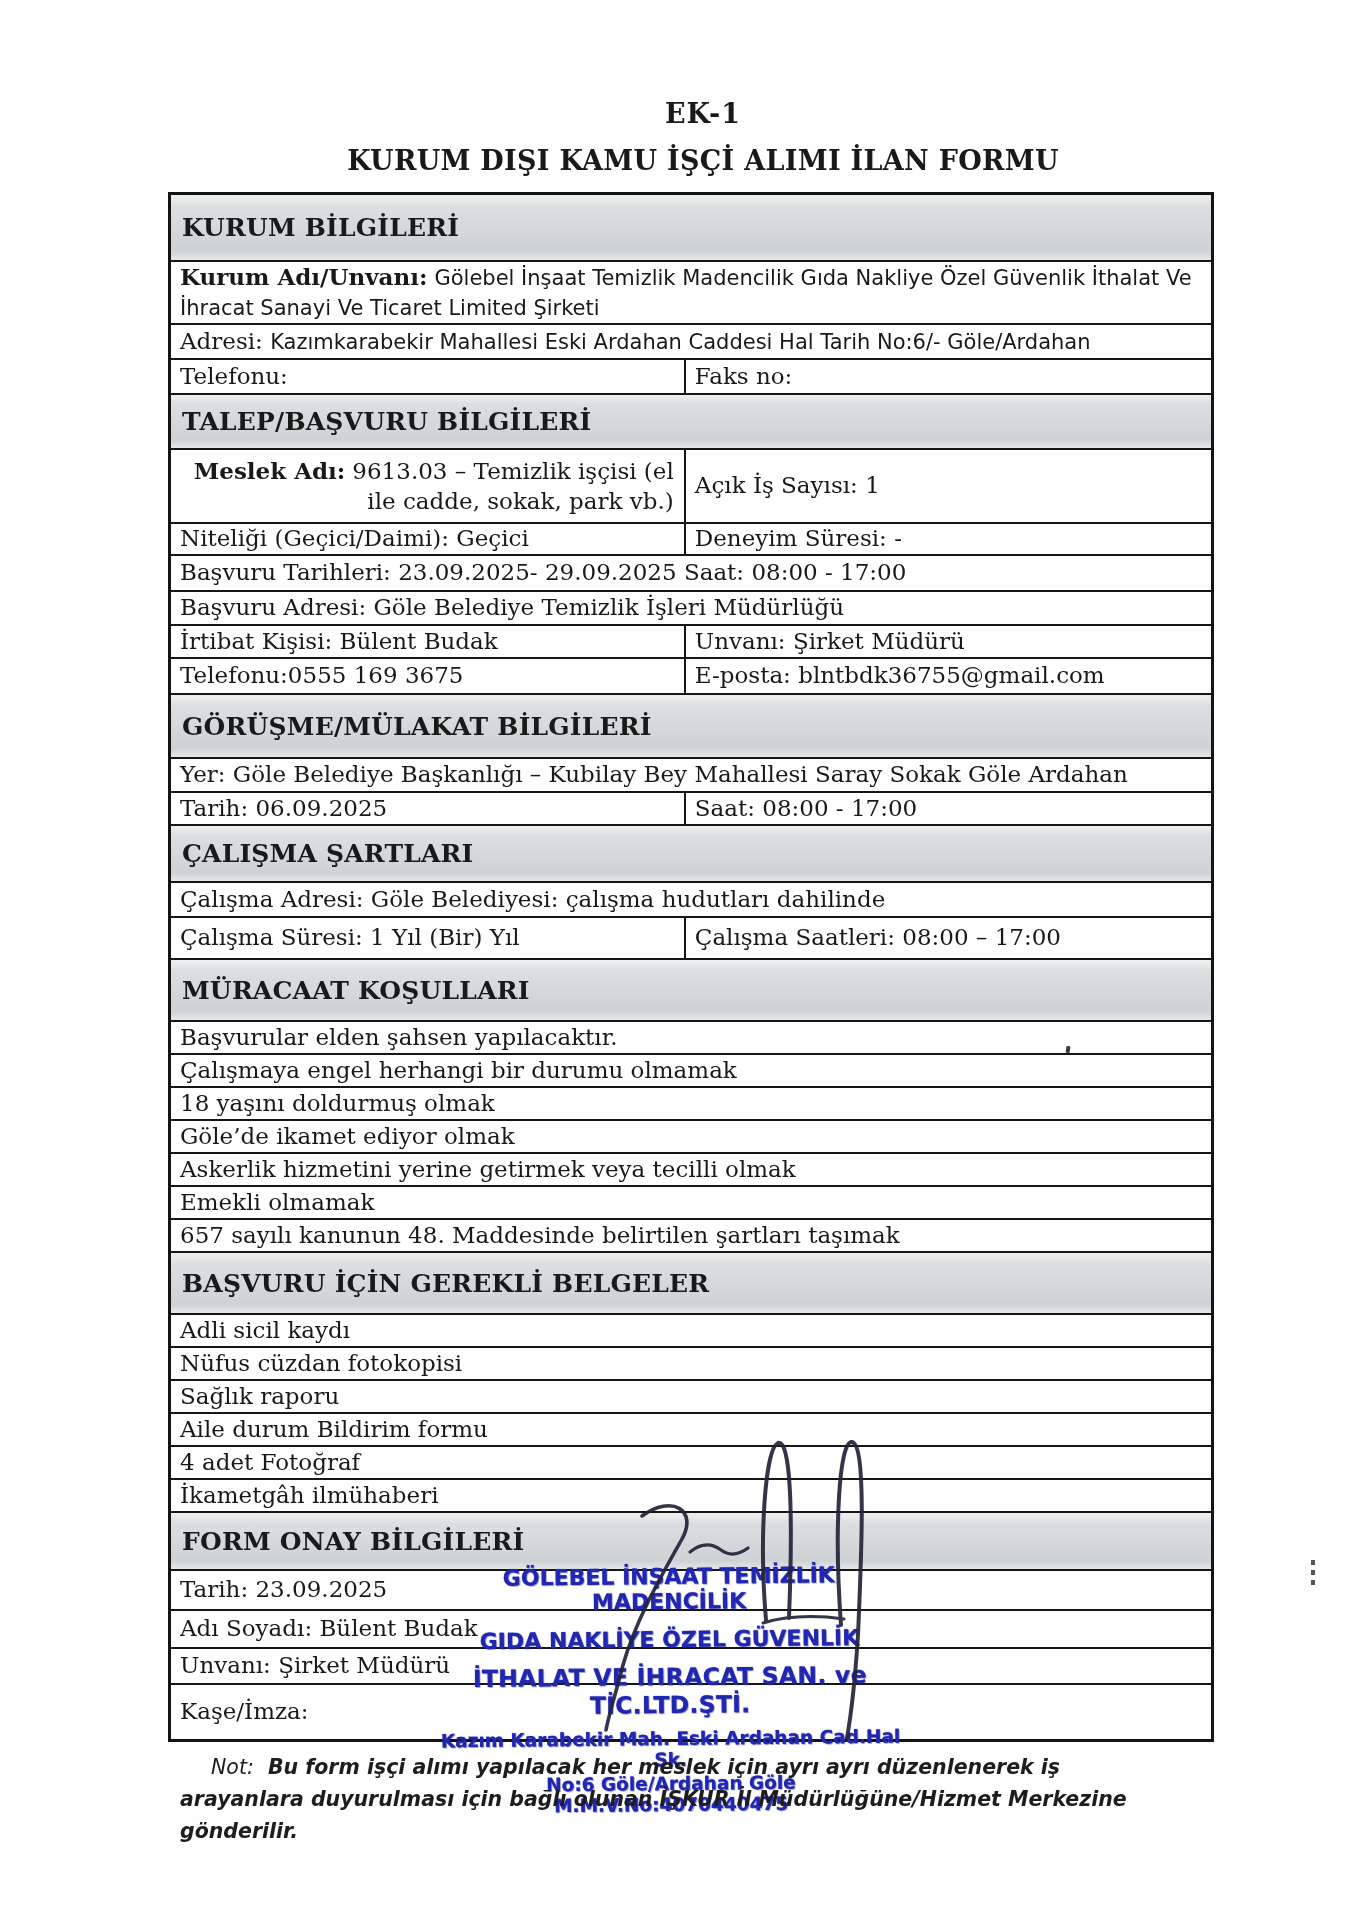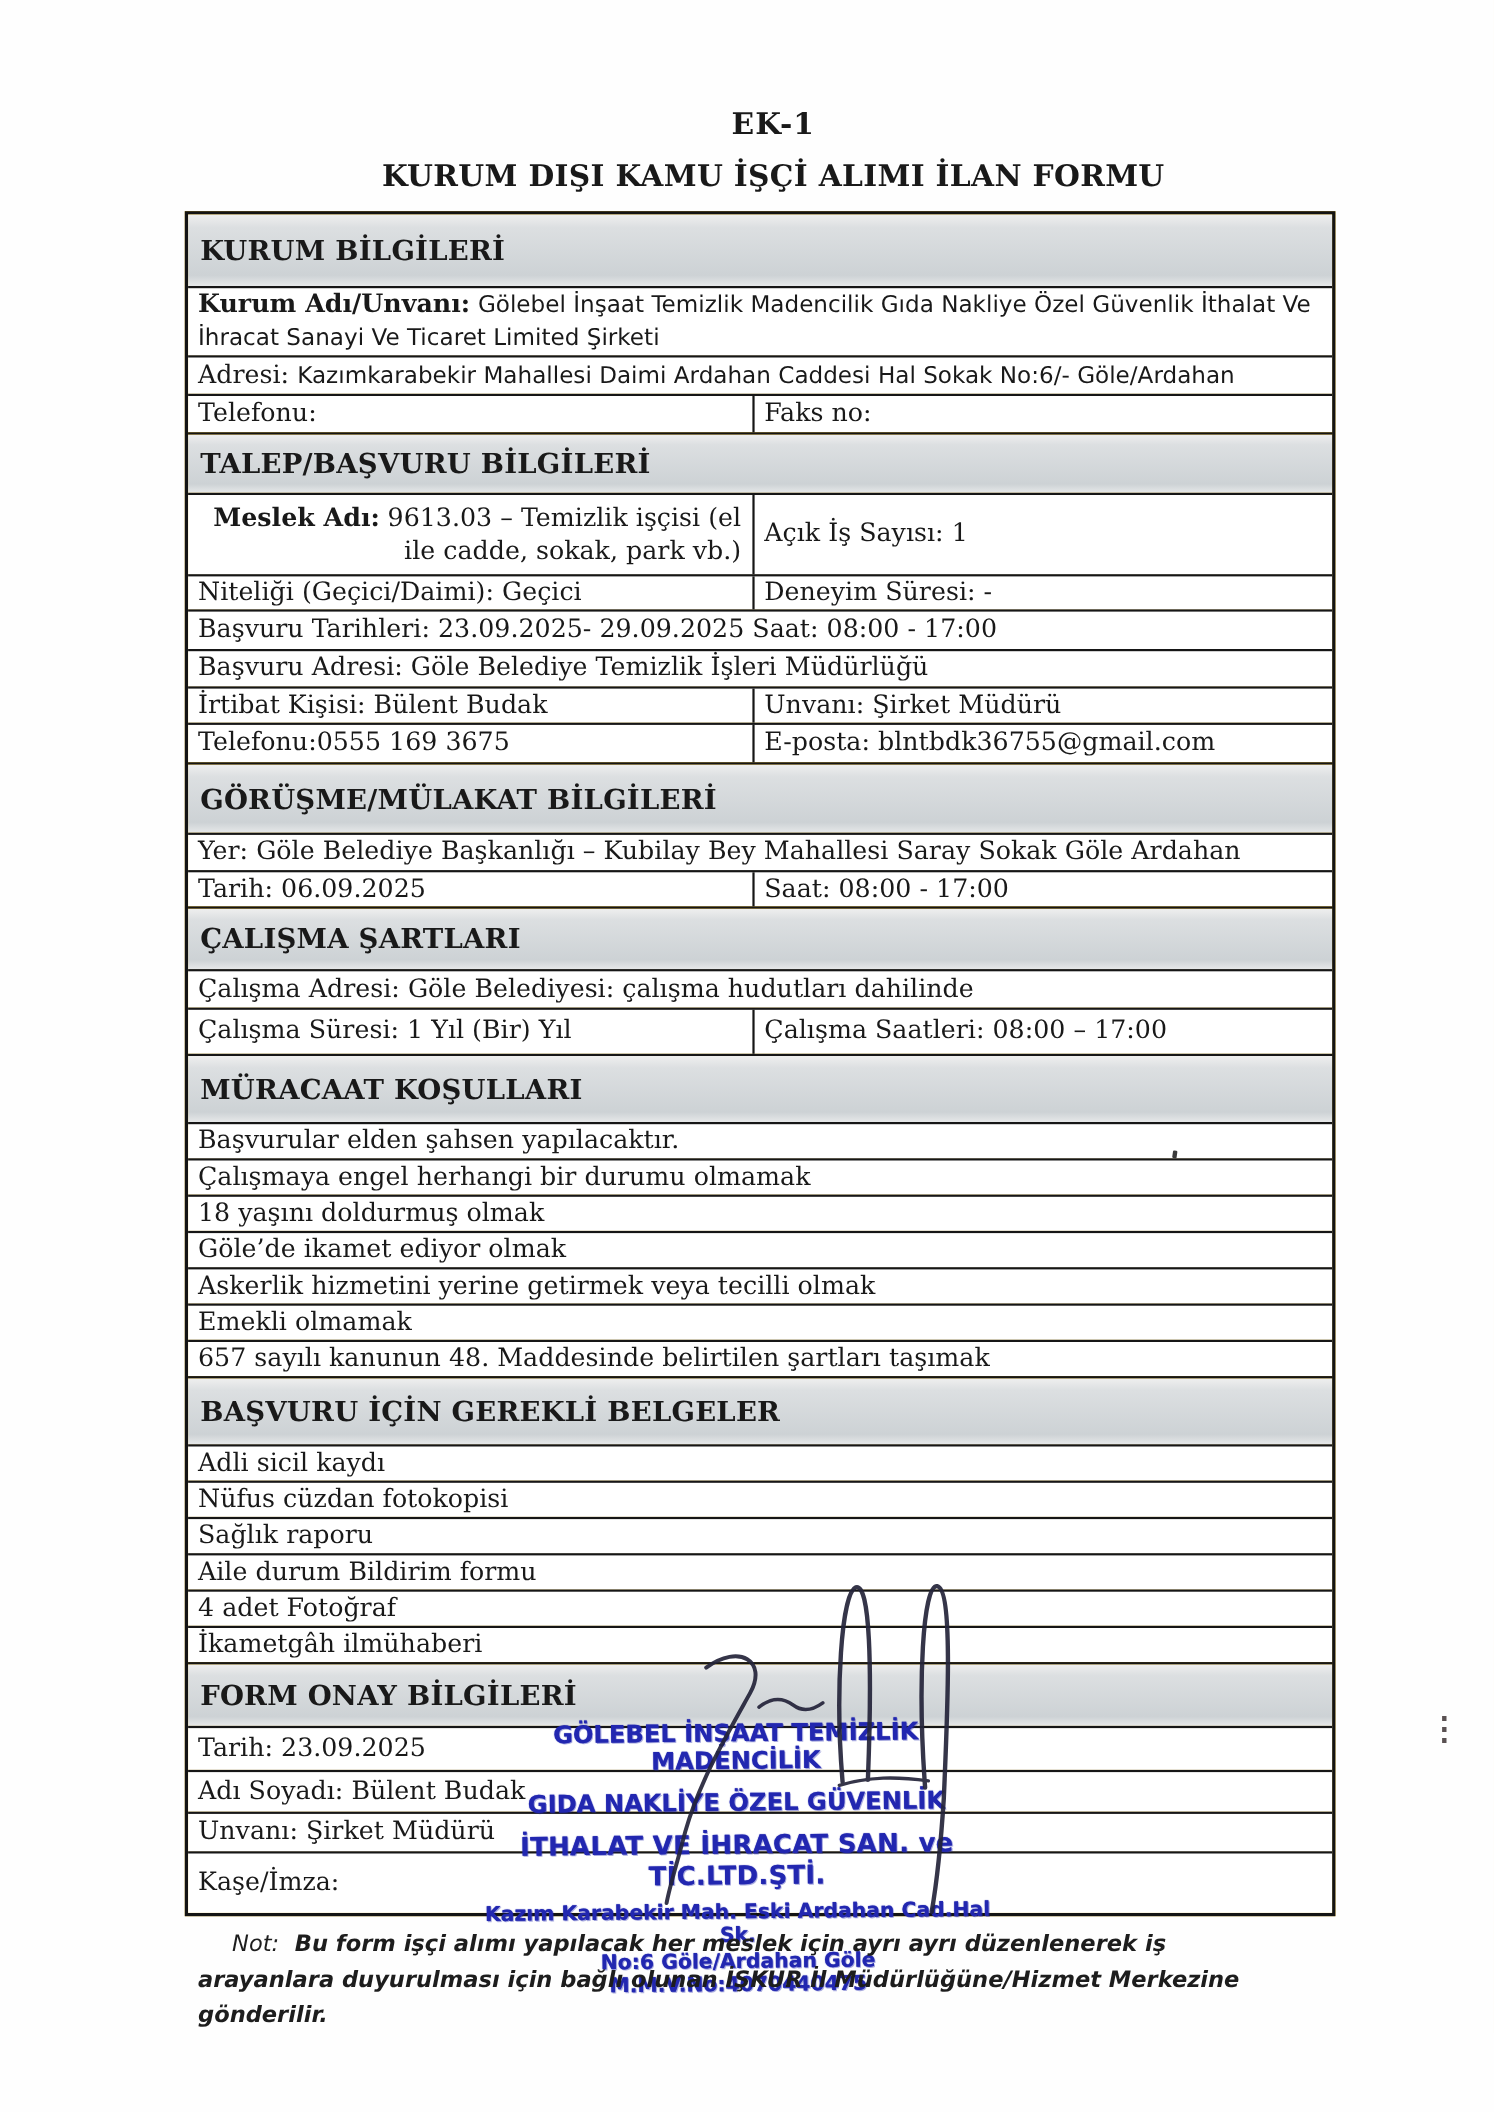--- a/index.html
+++ b/index.html
@@ -71,21 +71,21 @@
     <div class="t2">KURUM DIŞI KAMU İŞÇİ ALIMI İLAN FORMU</div>
   </div>
 
   <div class="formtable">
 
     <div class="sec h65">KURUM BİLGİLERİ</div>
     <div class="row h63">
       <p class="line"><span class="lbl">Kurum Adı/Unvanı:</span><span class="sans">Gölebel İnşaat Temizlik Madencilik Gıda Nakliye Özel Güvenlik İthalat Ve İhracat Sanayi Ve Ticaret Limited Şirketi</span></p>
     </div>
     <div class="row h35">
-      <p class="line"><span>Adresi:</span> <span class="sans">Kazımkarabekir Mahallesi Daimi Ardahan Caddesi Hal Sokak No:6/- Göle/Ardahan</span></p>
+      <p class="line"><span>Adresi:</span> <span class="sans">Kazımkarabekir Mahallesi Eski Ardahan Caddesi Hal Tarih No:6/- Göle/Ardahan</span></p>
     </div>
     <div class="row cols h35">
       <div class="cell left">
           <p class="line">Telefonu:</p>
         </div>
       <div class="cell right">
           <p class="line">Faks no:</p>
         </div>
     </div>
 

